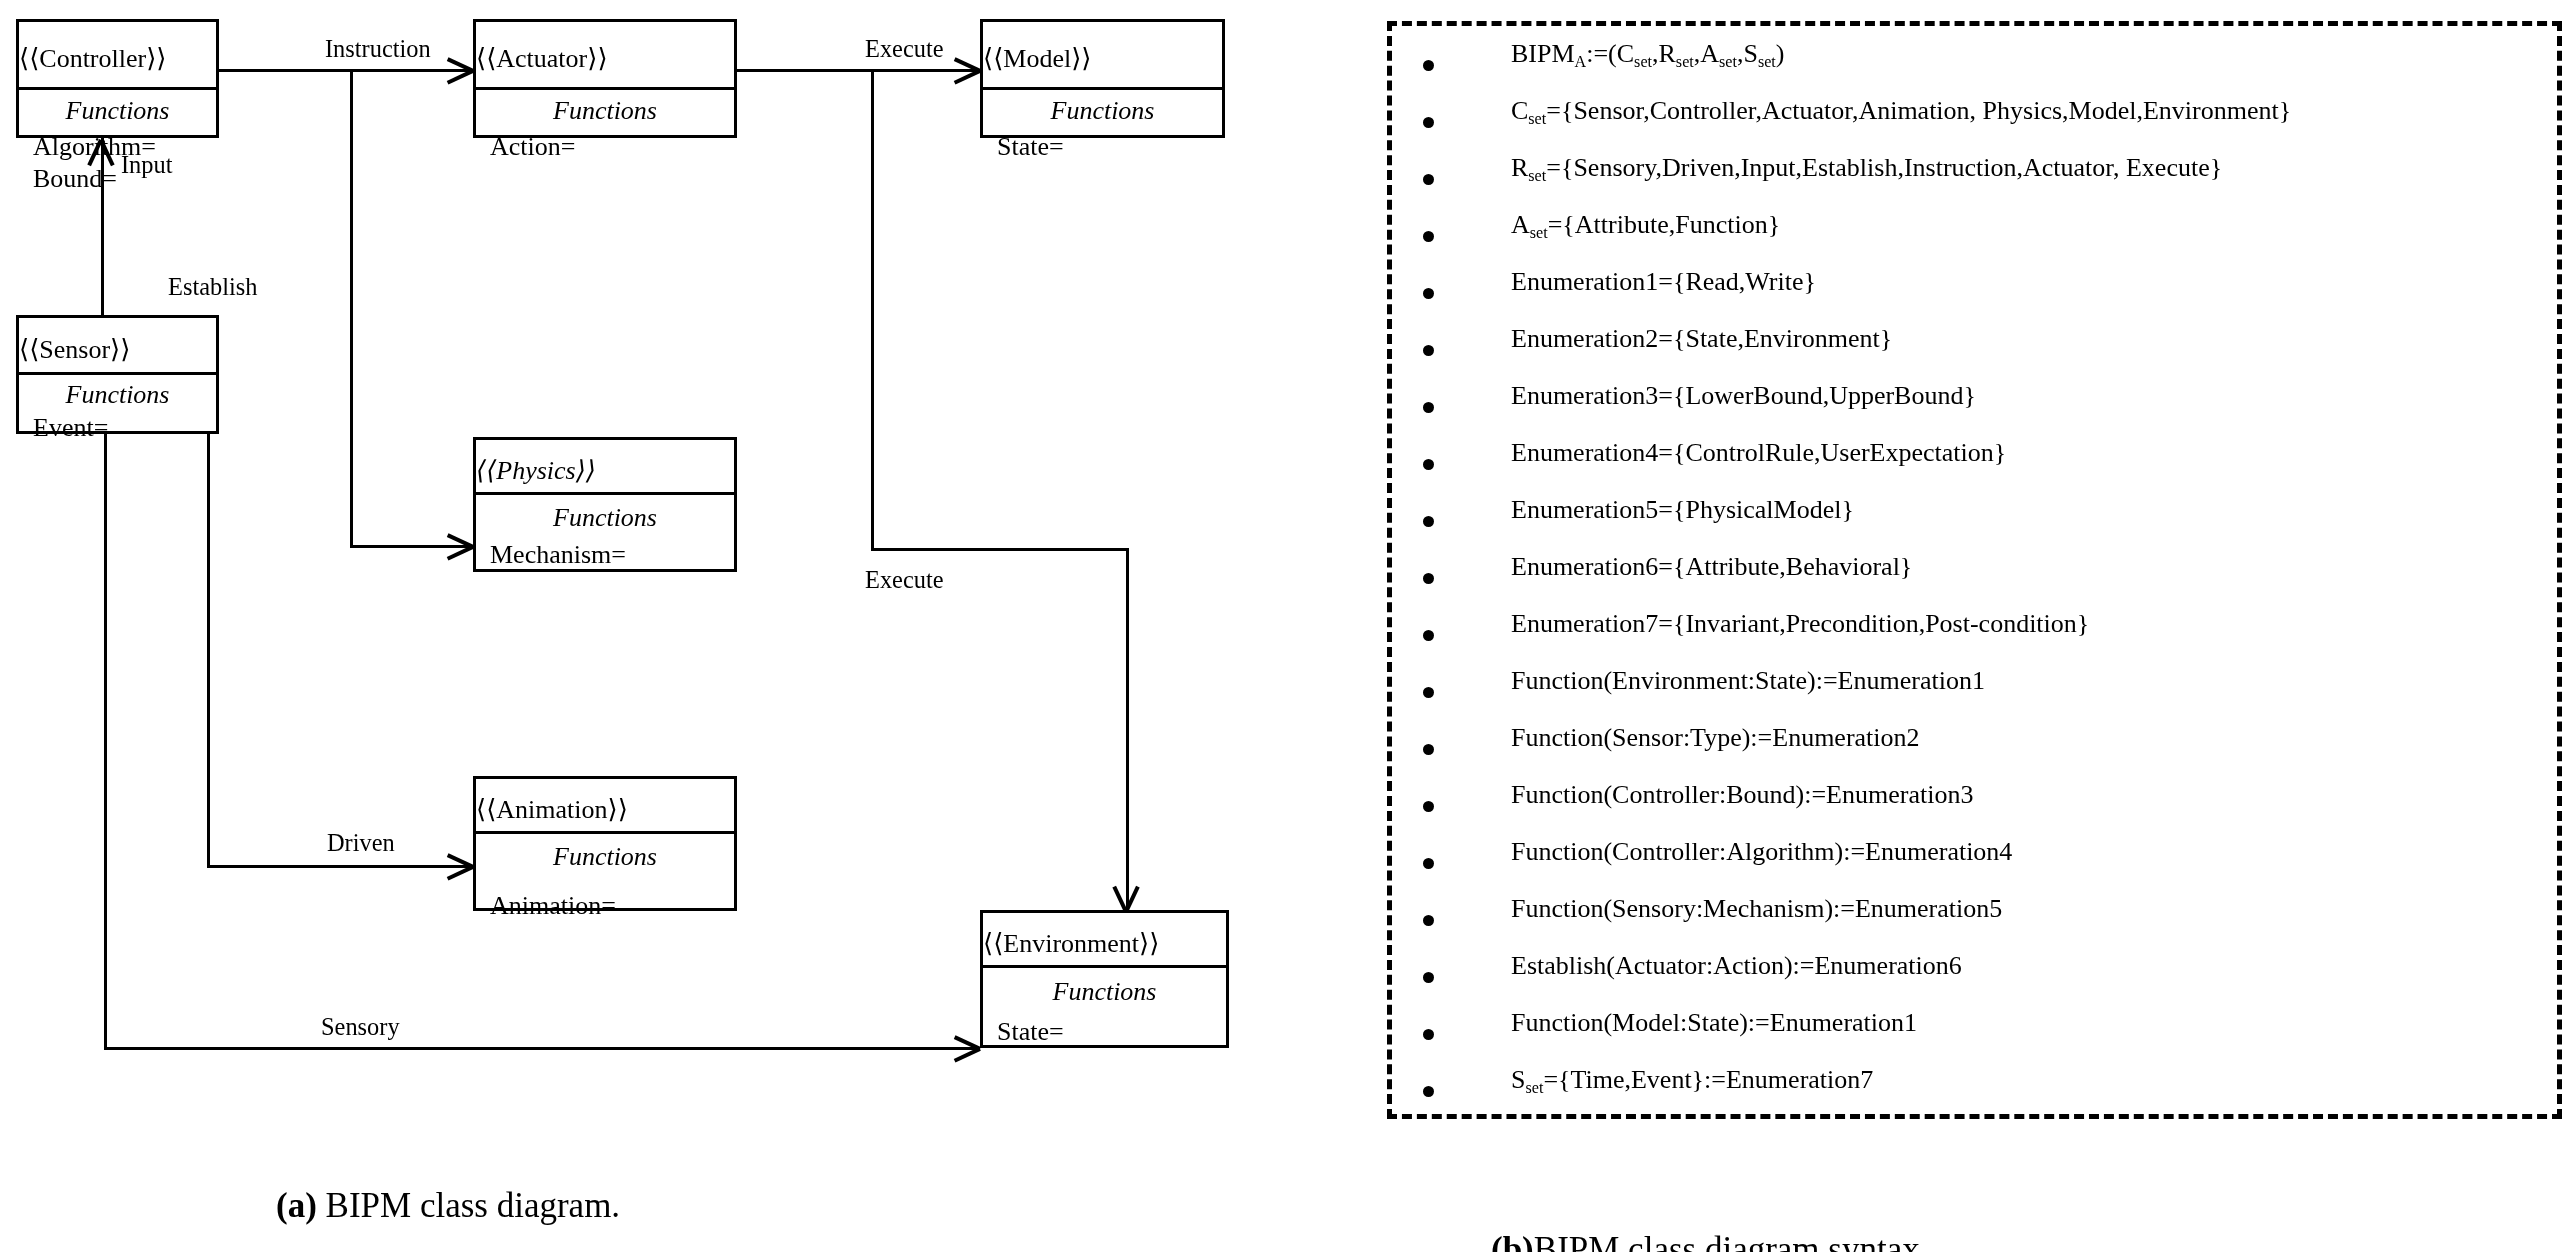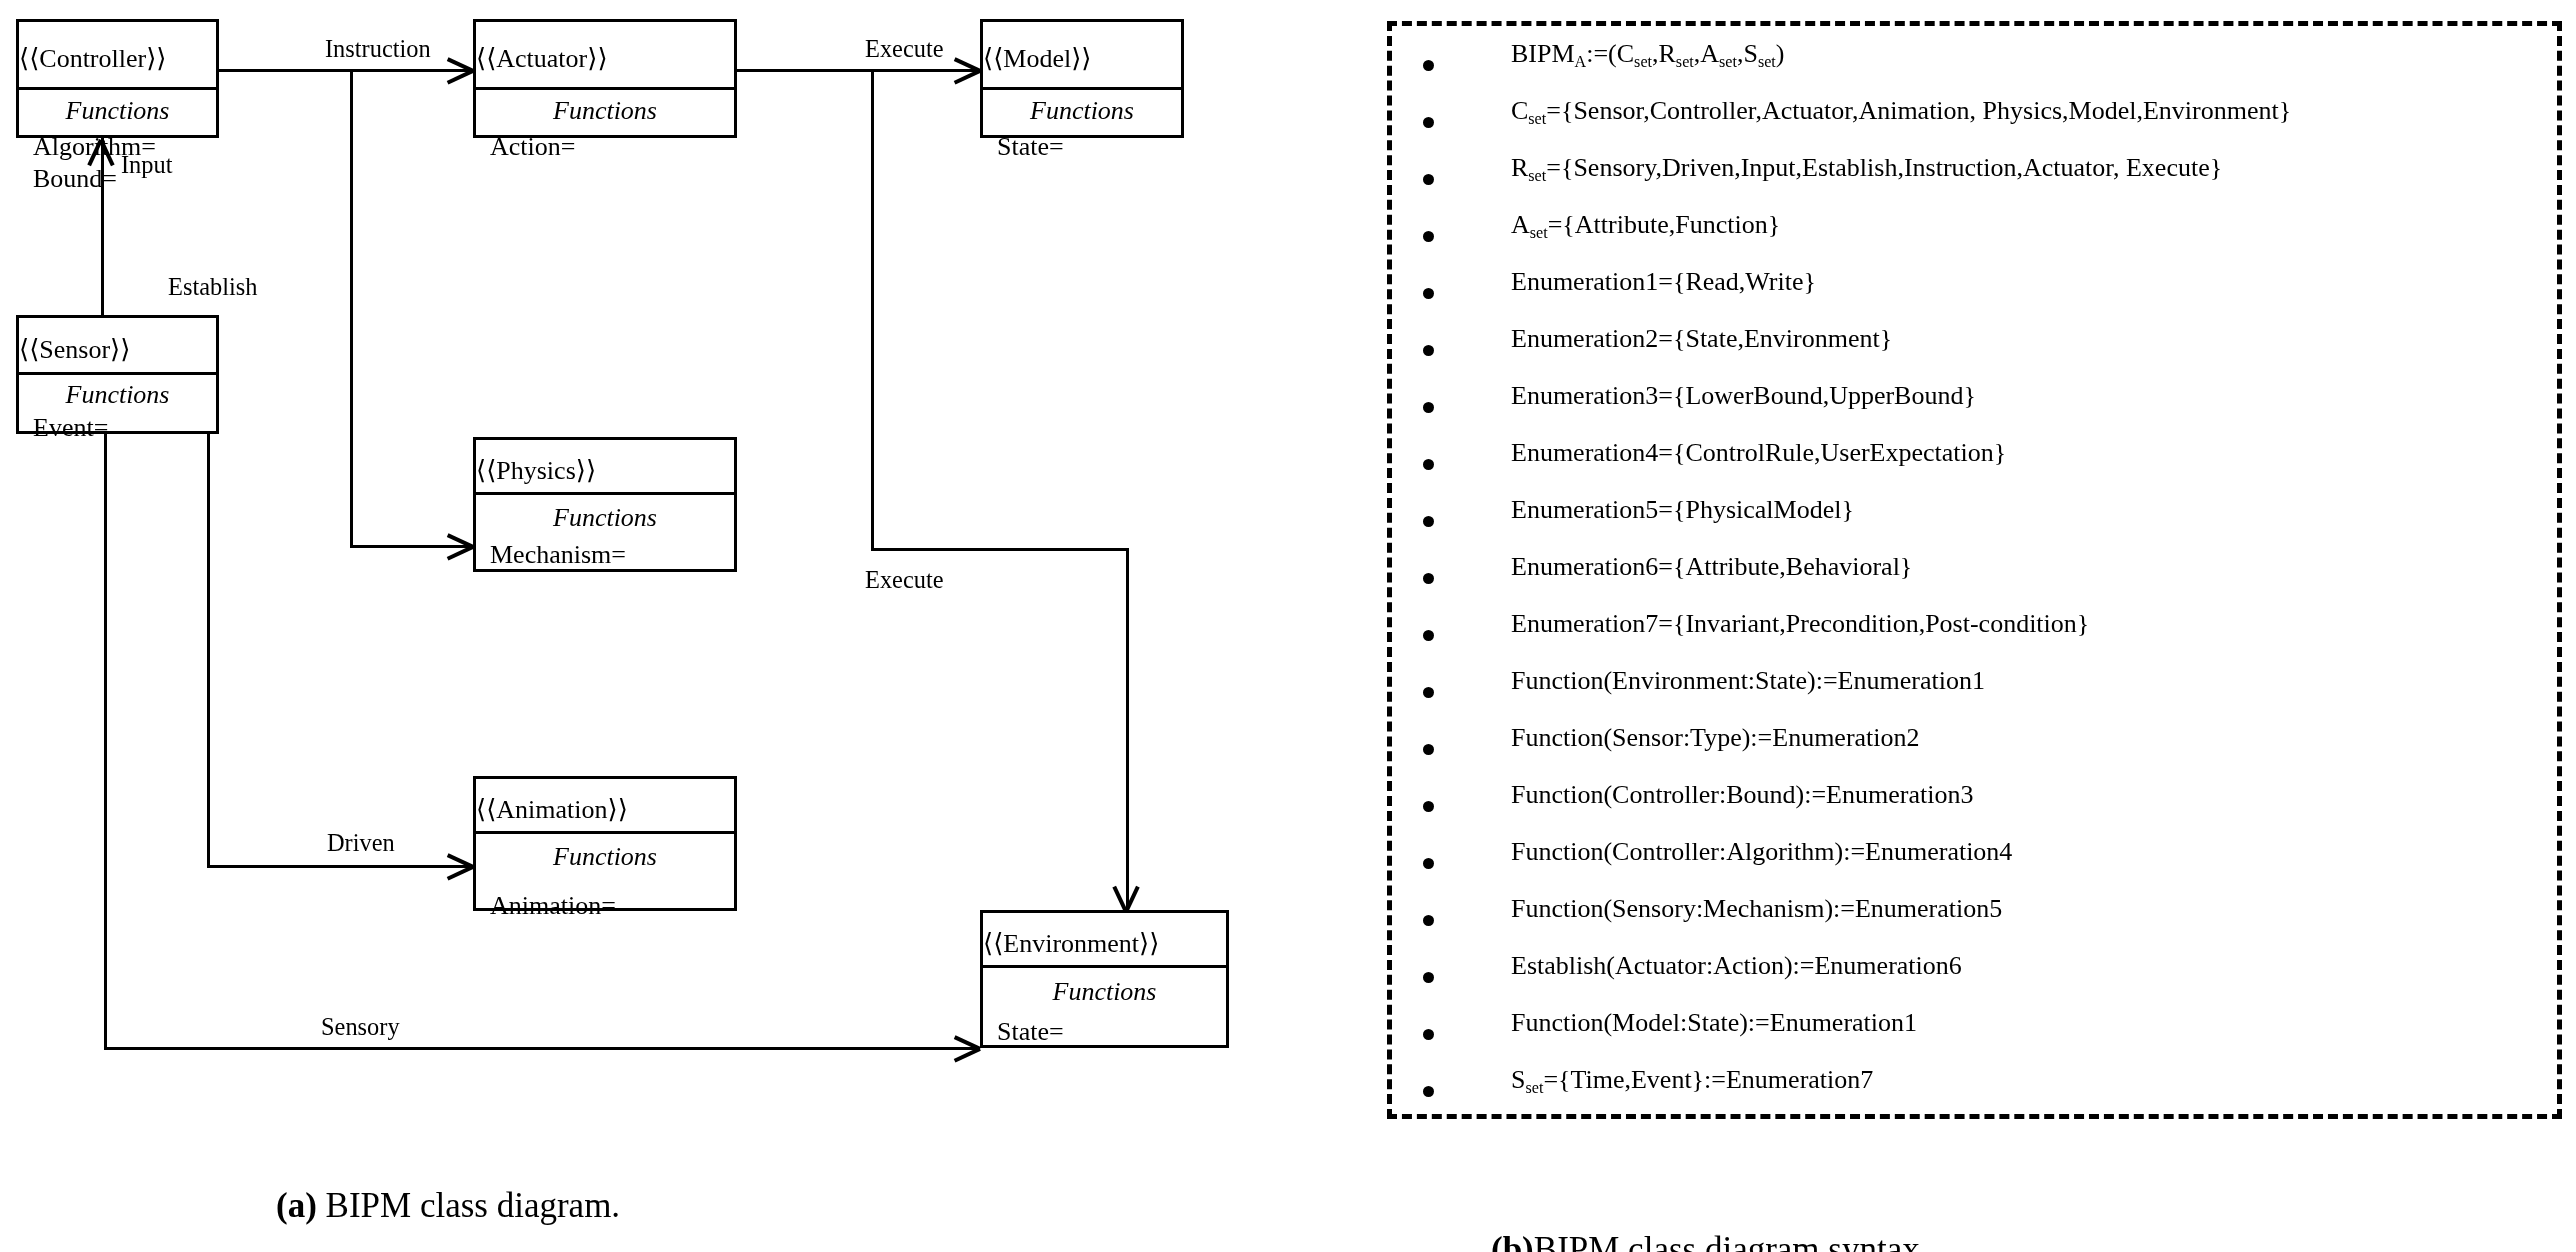--- a/index.html
+++ b/index.html
@@ -65,21 +65,21 @@
         <span class="uml-stereo">⟨⟨Actuator⟩⟩</span>
       </div>
       <div class="uml-body" style="top:59px;">
         <div class="uml-fn" style="top:15.4px;">Functions</div>
         <div class="uml-attrs" style="top:50px;">
           <div>Action=</div>
         </div>
       </div>
     </div>
 
-    <div class="uml-box" style="left:980px;top:19px;width:204px;height:119px;">
+    <div class="uml-box" style="left:980px;top:19px;width:245px;height:119px;">
       <div class="uml-head" style="height:59px;">
         <span class="uml-stereo">⟨⟨Model⟩⟩</span>
       </div>
       <div class="uml-body" style="top:59px;">
         <div class="uml-fn" style="top:15.4px;">Functions</div>
         <div class="uml-attrs" style="top:50px;">
           <div>State=</div>
         </div>
       </div>
     </div>
@@ -90,21 +90,21 @@
       </div>
       <div class="uml-body" style="top:48px;">
         <div class="uml-fn" style="top:14px;">Functions</div>
         <div class="uml-attrs" style="top:46px;">
           <div>Event=</div>
         </div>
       </div>
     </div>
 
     <div class="uml-box" style="left:473px;top:437px;width:264px;height:135px;">
-      <div class="uml-head" style="height:46px;">
+      <div class="uml-head" style="height:46px;font-style:italic;">
         <span class="uml-stereo">⟨⟨Physics⟩⟩</span>
       </div>
       <div class="uml-body" style="top:46px;">
         <div class="uml-fn" style="top:16.7px;">Functions</div>
         <div class="uml-attrs" style="top:53px;">
           <div>Mechanism=</div>
         </div>
       </div>
     </div>
 

